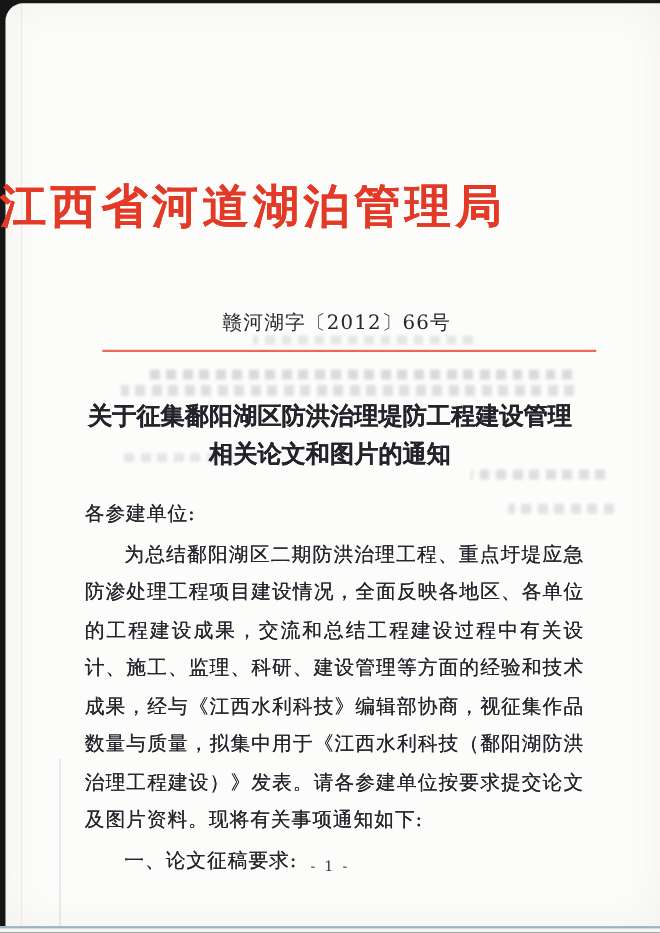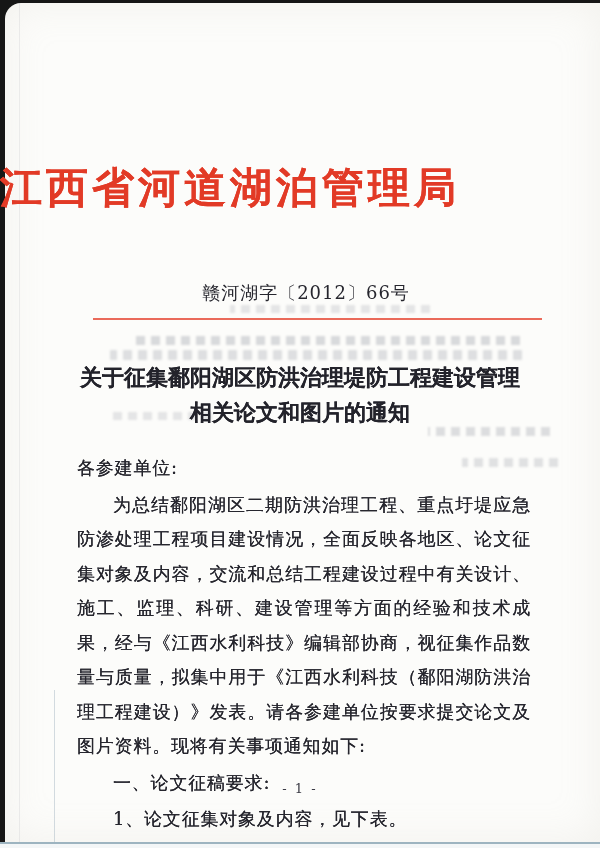--- a/index.html
+++ b/index.html
@@ -156,22 +156,21 @@
   <div class="smudge s4"></div>
   <div class="smudge s5"></div>
   <div class="smudge s6"></div>
 
   <div class="doc-title l2">相关论文和图片的通知</div>
 
   <div class="doc-title l1">关于征集鄱阳湖区防洪治理堤防工程建设管理</div>
 
   <div class="body-block">
     <p>各参建单位:</p>
-    <p class="indent">为总结鄱阳湖区二期防洪治理工程、重点圩堤应急防渗处理工程项目建设情况，全面反映各地区、论文征集对象及内容，交流和总结工程建设过程中有关设计、施工、监理、科研、建设管理等方面的经验和技术成果，经与《江西水利科技》编辑部协商，视征集作品数量与质量，拟集中用于《江西水利科技（鄱阳湖防洪治理工程建设）》发表。请各参建单位按要求提交论文及图片资料。现将有关事项通知如下:</p>
+    <p class="indent">为总结鄱阳湖区二期防洪治理工程、重点圩堤应急防渗处理工程项目建设情况，全面反映各地区、各单位的工程建设成果，交流和总结工程建设过程中有关设计、施工、监理、科研、建设管理等方面的经验和技术成果，经与《江西水利科技》编辑部协商，视征集作品数量与质量，拟集中用于《江西水利科技（鄱阳湖防洪治理工程建设）》发表。请各参建单位按要求提交论文及图片资料。现将有关事项通知如下:</p>
     <p class="indent">一、论文征稿要求:</p>
-    <p class="indent">1、论文征集对象及内容，见下表。</p>
   </div>
 
   <div class="page-number">- 1 -</div>
 
   <div class="bottom-strip"></div>
 
 </div>
 
 </body></html>

